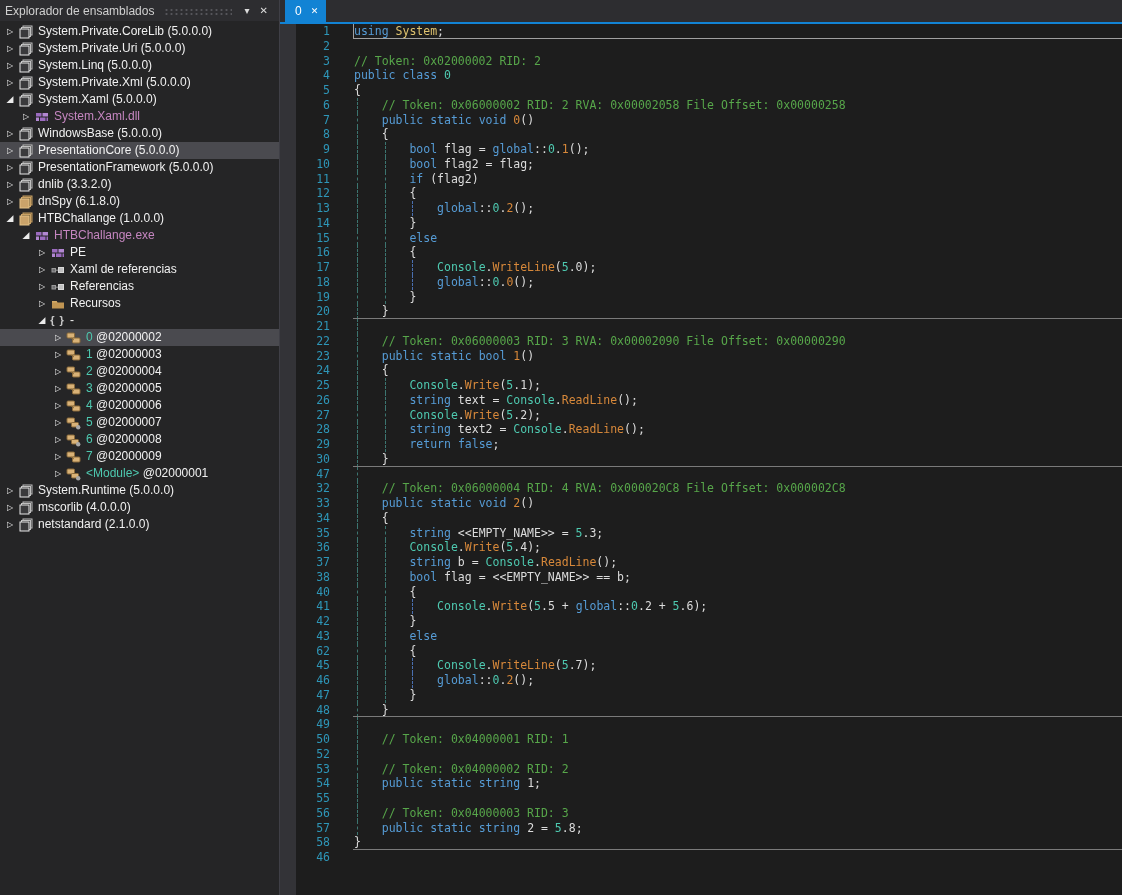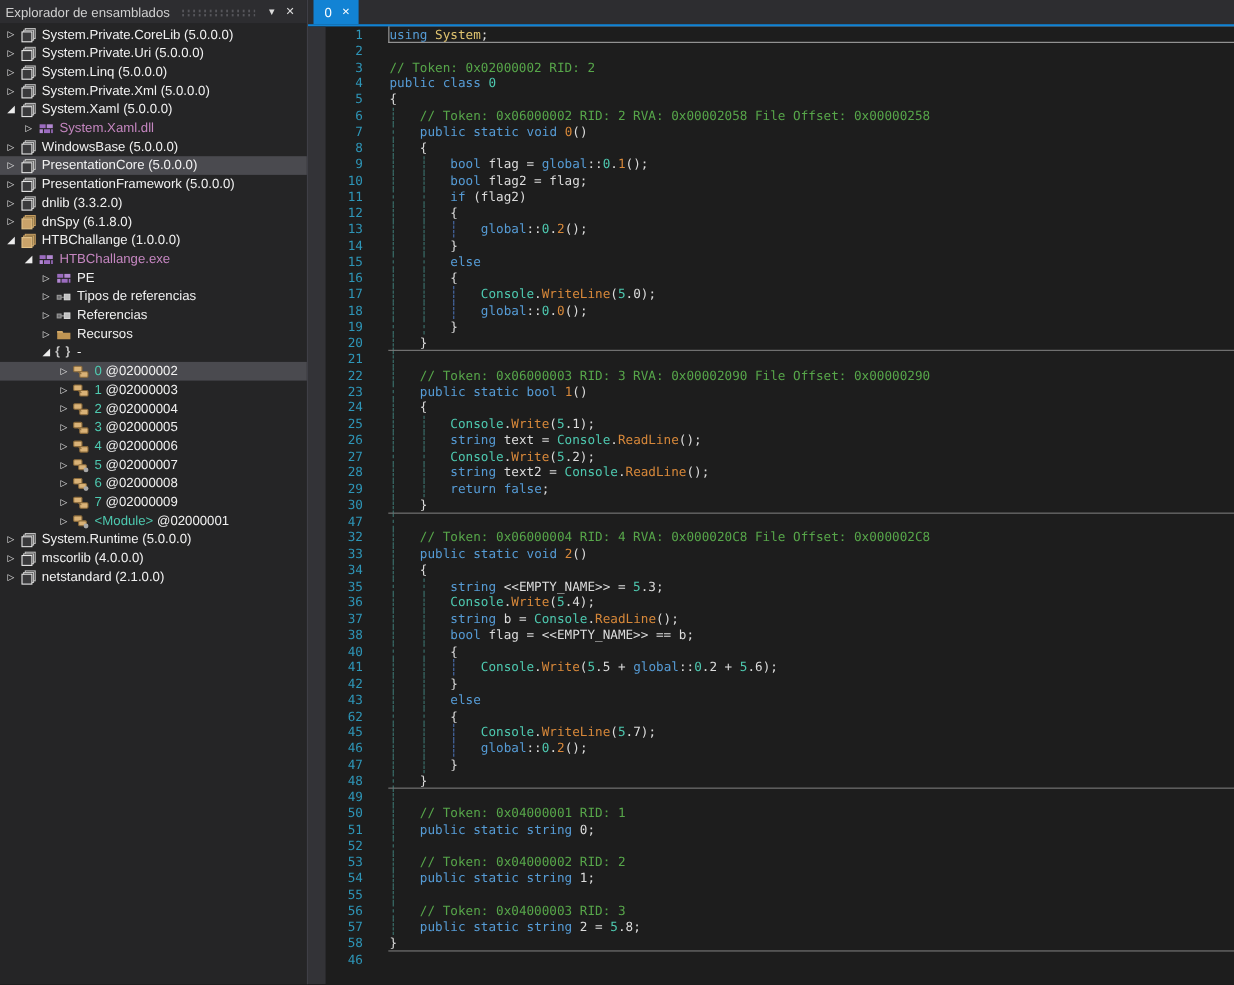--- a/index.html
+++ b/index.html
@@ -231,21 +231,21 @@
         </div>
         <div class="trow" style="padding-left: 35px;">
           <span class="exp">▷</span>
           <span class="ticon">
             <svg width="14" height="12" viewBox="0 0 14 12">
               <rect x="1" y="4.5" width="3.5" height="3.5" fill="#6e6e70" stroke="#9a9a9a"></rect>
               <line x1="4.5" y1="6.2" x2="7.5" y2="6.2" stroke="#9a9a9a"></line>
               <rect x="7.5" y="3.5" width="5" height="5" fill="#c0c0c0" stroke="#d8d8d8"></rect>
             </svg>
           </span>
-          <span class="tlabel"><span class="p-plain">Tipos de referencias</span></span>
+          <span class="tlabel"><span class="p-plain">Xaml de referencias</span></span>
         </div>
         <div class="trow" style="padding-left: 35px;">
           <span class="exp">▷</span>
           <span class="ticon">
             <svg width="14" height="12" viewBox="0 0 14 12">
               <rect x="1" y="4.5" width="3.5" height="3.5" fill="#6e6e70" stroke="#9a9a9a"></rect>
               <line x1="4.5" y1="6.2" x2="7.5" y2="6.2" stroke="#9a9a9a"></line>
               <rect x="7.5" y="3.5" width="5" height="5" fill="#c0c0c0" stroke="#d8d8d8"></rect>
             </svg>
           </span>
@@ -455,21 +455,20 @@
         <div class="cline"><span class="guide" style="left: 77px;"></span><span class="guide" style="left: 104.68px;"></span><span class="guide g2" style="left: 132.36px;"></span><span class="lnum">41</span><span class="ccontent">            <span class="c-ty">Console</span><span class="c-p">.</span><span class="c-m">Write</span><span class="c-p">(</span><span class="c-ty">5</span><span class="c-p">.5 + </span><span class="c-k">global</span><span class="c-p">::</span><span class="c-ty">0</span><span class="c-p">.2 + </span><span class="c-ty">5</span><span class="c-p">.6);</span></span></div>
         <div class="cline"><span class="guide" style="left: 77px;"></span><span class="guide" style="left: 104.68px;"></span><span class="lnum">42</span><span class="ccontent">        <span class="c-p">}</span></span></div>
         <div class="cline"><span class="guide" style="left: 77px;"></span><span class="guide" style="left: 104.68px;"></span><span class="lnum">43</span><span class="ccontent">        <span class="c-k">else</span></span></div>
         <div class="cline"><span class="guide" style="left: 77px;"></span><span class="guide" style="left: 104.68px;"></span><span class="lnum">62</span><span class="ccontent">        <span class="c-p">{</span></span></div>
         <div class="cline"><span class="guide" style="left: 77px;"></span><span class="guide" style="left: 104.68px;"></span><span class="guide g2" style="left: 132.36px;"></span><span class="lnum">45</span><span class="ccontent">            <span class="c-ty">Console</span><span class="c-p">.</span><span class="c-m">WriteLine</span><span class="c-p">(</span><span class="c-ty">5</span><span class="c-p">.7);</span></span></div>
         <div class="cline"><span class="guide" style="left: 77px;"></span><span class="guide" style="left: 104.68px;"></span><span class="guide g2" style="left: 132.36px;"></span><span class="lnum">46</span><span class="ccontent">            <span class="c-k">global</span><span class="c-p">::</span><span class="c-ty">0</span><span class="c-p">.</span><span class="c-m">2</span><span class="c-p">();</span></span></div>
         <div class="cline"><span class="guide" style="left: 77px;"></span><span class="guide" style="left: 104.68px;"></span><span class="lnum">47</span><span class="ccontent">        <span class="c-p">}</span></span></div>
         <div class="cline"><span class="guide" style="left: 77px;"></span><span class="lnum">48</span><span class="ccontent">    <span class="c-p">}</span></span><div class="sep"></div></div>
         <div class="cline"><span class="guide" style="left: 77px;"></span><span class="lnum">49</span><span class="ccontent"></span></div>
         <div class="cline"><span class="guide" style="left: 77px;"></span><span class="lnum">50</span><span class="ccontent">    <span class="c-c">// Token: 0x04000001 RID: 1</span></span></div>
-        <div class="cline"><span class="guide" style="left: 77px;"></span><span class="lnum">51</span><span class="ccontent">    <span class="c-k">public</span><span class="c-p"> </span><span class="c-k">static</span><span class="c-p"> </span><span class="c-k">string</span><span class="c-p"> 0;</span></span></div>
         <div class="cline"><span class="guide" style="left: 77px;"></span><span class="lnum">52</span><span class="ccontent"></span></div>
         <div class="cline"><span class="guide" style="left: 77px;"></span><span class="lnum">53</span><span class="ccontent">    <span class="c-c">// Token: 0x04000002 RID: 2</span></span></div>
         <div class="cline"><span class="guide" style="left: 77px;"></span><span class="lnum">54</span><span class="ccontent">    <span class="c-k">public</span><span class="c-p"> </span><span class="c-k">static</span><span class="c-p"> </span><span class="c-k">string</span><span class="c-p"> 1;</span></span></div>
         <div class="cline"><span class="guide" style="left: 77px;"></span><span class="lnum">55</span><span class="ccontent"></span></div>
         <div class="cline"><span class="guide" style="left: 77px;"></span><span class="lnum">56</span><span class="ccontent">    <span class="c-c">// Token: 0x04000003 RID: 3</span></span></div>
         <div class="cline"><span class="guide" style="left: 77px;"></span><span class="lnum">57</span><span class="ccontent">    <span class="c-k">public</span><span class="c-p"> </span><span class="c-k">static</span><span class="c-p"> </span><span class="c-k">string</span><span class="c-p"> 2 = </span><span class="c-ty">5</span><span class="c-p">.8;</span></span></div>
         <div class="cline"><span class="lnum">58</span><span class="ccontent"><span class="c-p">}</span></span><div class="sep"></div></div>
         <div class="cline"><span class="lnum">46</span><span class="ccontent"></span></div>
       </div>
   </div>

